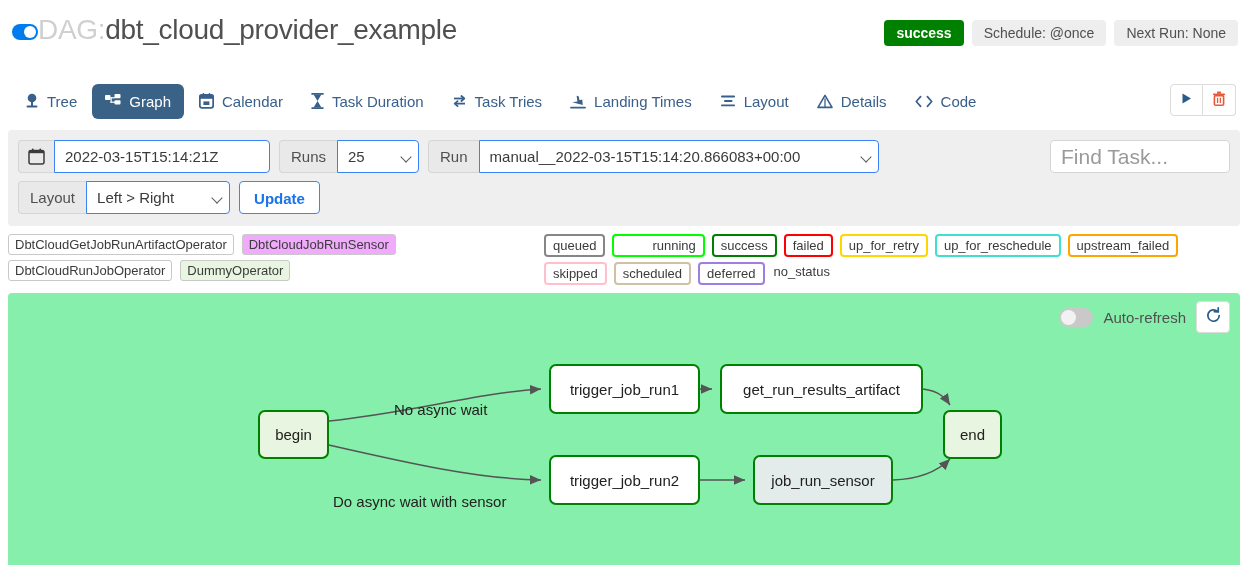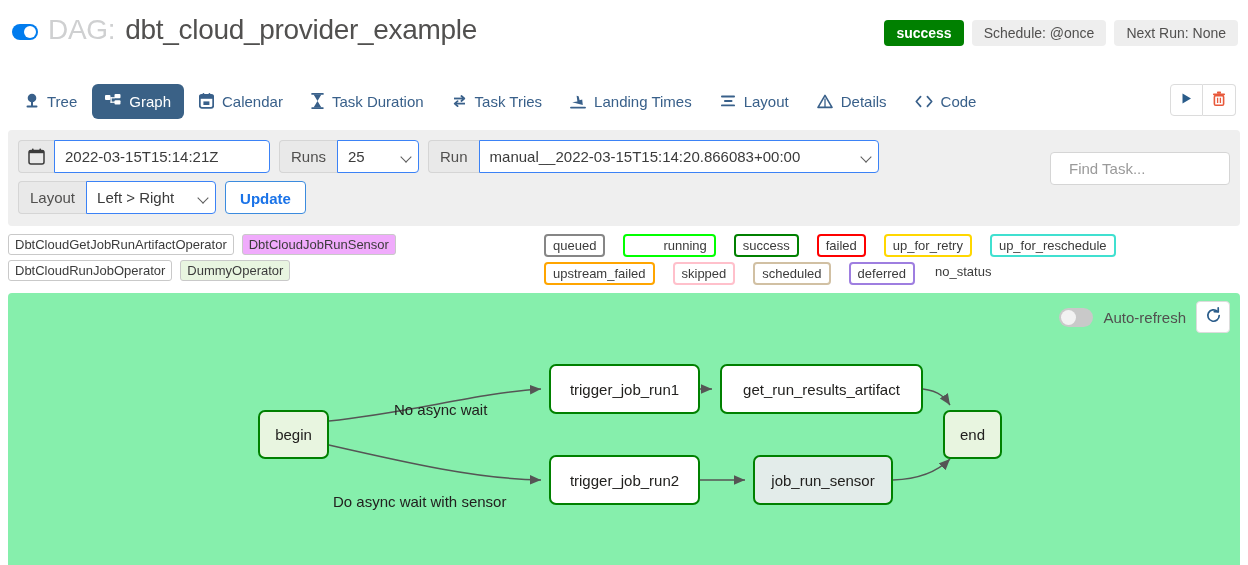--- a/index.html
+++ b/index.html
@@ -11,21 +11,21 @@
     color:#51504f;
     overflow:hidden;
   }
 
   
   .header {
     position:relative;
     height:72px;
     padding:14px 12px 0 12px;
   }
-  .dag-title-row { display:flex; align-items:center; gap:10px; }
+  .dag-title-row { display:flex; align-items:center; }
   .toggle-pill {
     width:26px; height:16px; border-radius:8px;
     background:#017cee; position:relative; flex:none;
     margin-top:4px;
   }
   .toggle-pill:after {
     content:""; position:absolute; top:2px; right:2px;
     width:12px; height:12px; border-radius:50%; background:#fff;
   }
   .dag-label {
@@ -107,36 +107,35 @@
   .update-btn {
     height:33px; padding:8px 14px; margin-left:9px;
     border:1px solid #3b8bde; border-radius:4px; background:#fff;
     color:#1a73e8; font-size:15px; font-weight:700; cursor:pointer;
     font-family:"Liberation Sans", sans-serif;
   }
   .find-task {
     position:absolute; right:10px; top:10px;
     width:180px; height:33px;
     border:1px solid #d5d5d5; border-radius:4px; background:#fff;
-    padding:0 18px; font-size:15px; color:#3b3b3b;
+    padding:0 10px; font-size:21px; color:#3b3b3b;
     font-family:"Liberation Sans", sans-serif;
-    margin-top:12px;
   }
   .find-task::placeholder { color:#9a9a9a; }
 
   
   .legend {
     padding:8px 8px 4px 8px;
     display:flex; align-items:flex-start;
   }
   .legend-col-ops {
     width:536px; display:flex; flex-wrap:wrap; gap:5px 8px; align-content:flex-start;
   }
   .legend-col-states {
-    flex:1; display:flex; flex-wrap:wrap; gap:5px 18px; align-content:flex-start;
+    flex:1; display:flex; flex-wrap:wrap; gap:5px 7px; align-content:flex-start;
   }
   .op-pill {
     font-size:13px; padding:2px 6px; border:1px solid #c9c9c9;
     border-radius:3px; color:#3b3b3b; background:#fff; white-space:nowrap;
   }
   .state-pill {
     font-size:13px; padding:2px 7px; border:2px solid #999;
     border-radius:4px; color:#3b3b3b; background:#fff; white-space:nowrap;
     line-height:15px;
   }
@@ -364,21 +363,21 @@
           <option>manual__2022-03-15T15:14:20.866083+00:00</option>
         </select>
       </span>
     </div>
   </div>
 
   <div class="filter-row">
     <div class="grp">
       <span class="addon">Layout</span>
       <span class="selwrap">
-        <select class="ctrl" style="width:130px">
+        <select class="ctrl" style="width:144px">
           <option>Left &gt; Right</option>
         </select>
       </span>
     </div>
     <button class="update-btn">Update</button>
   </div>
 
   <input class="find-task" placeholder="Find Task..." style="">
 </div>
 

